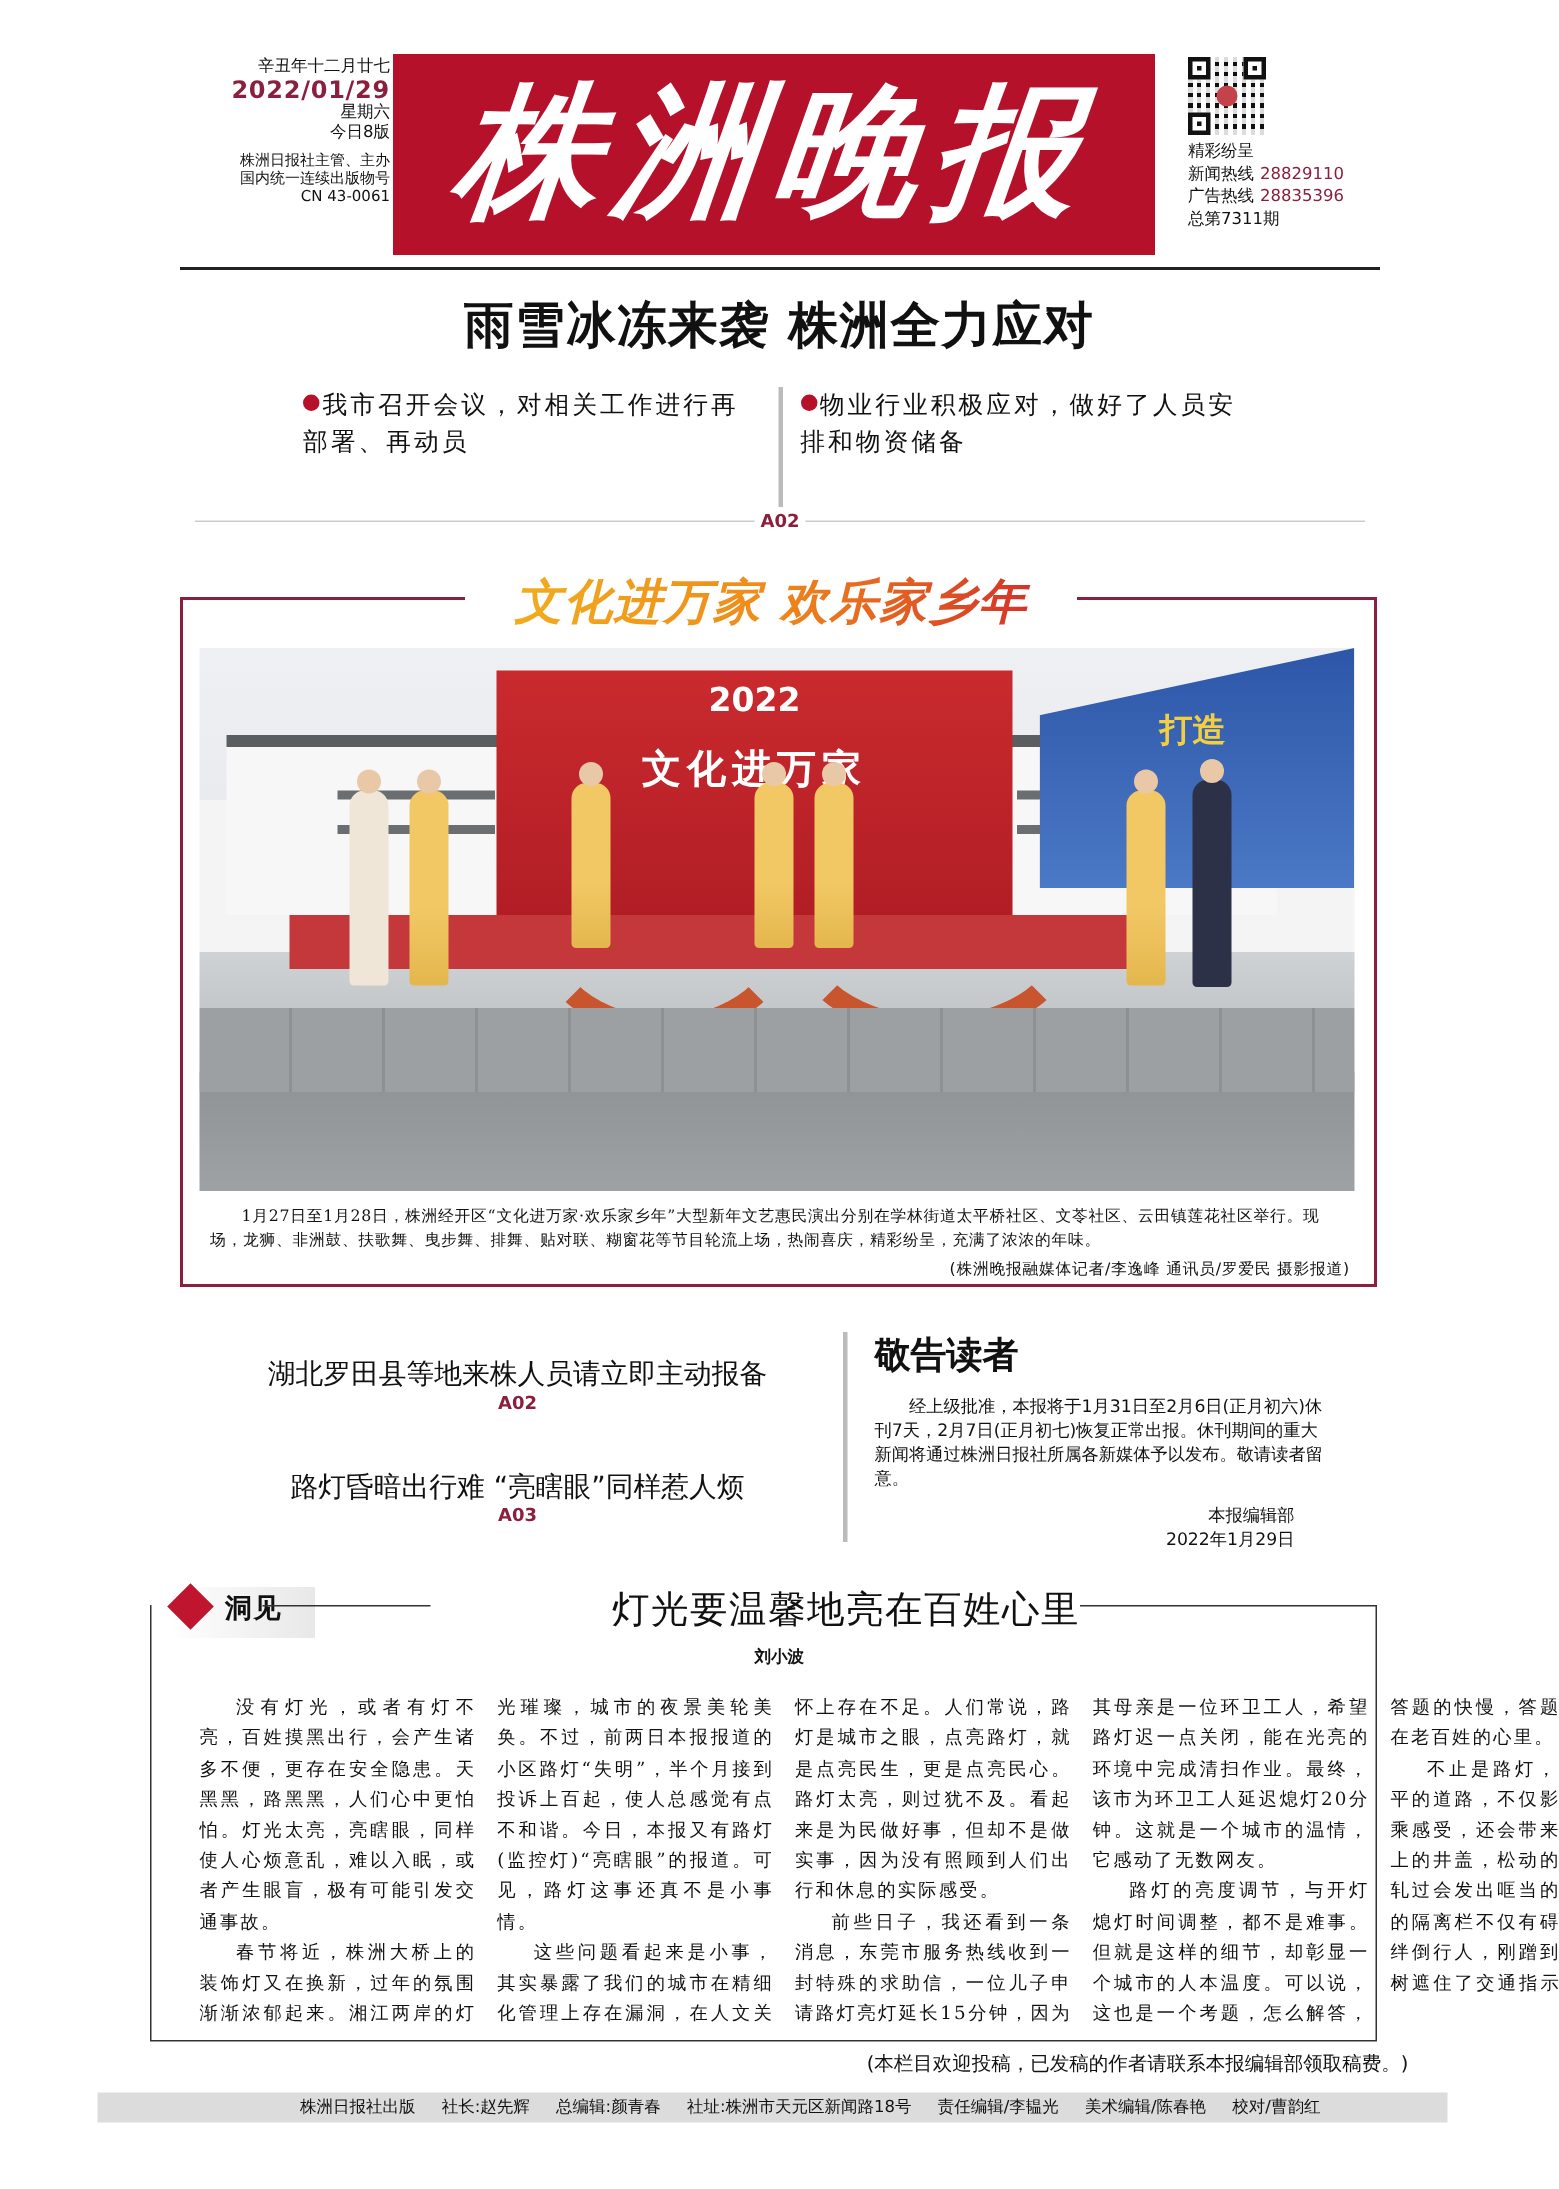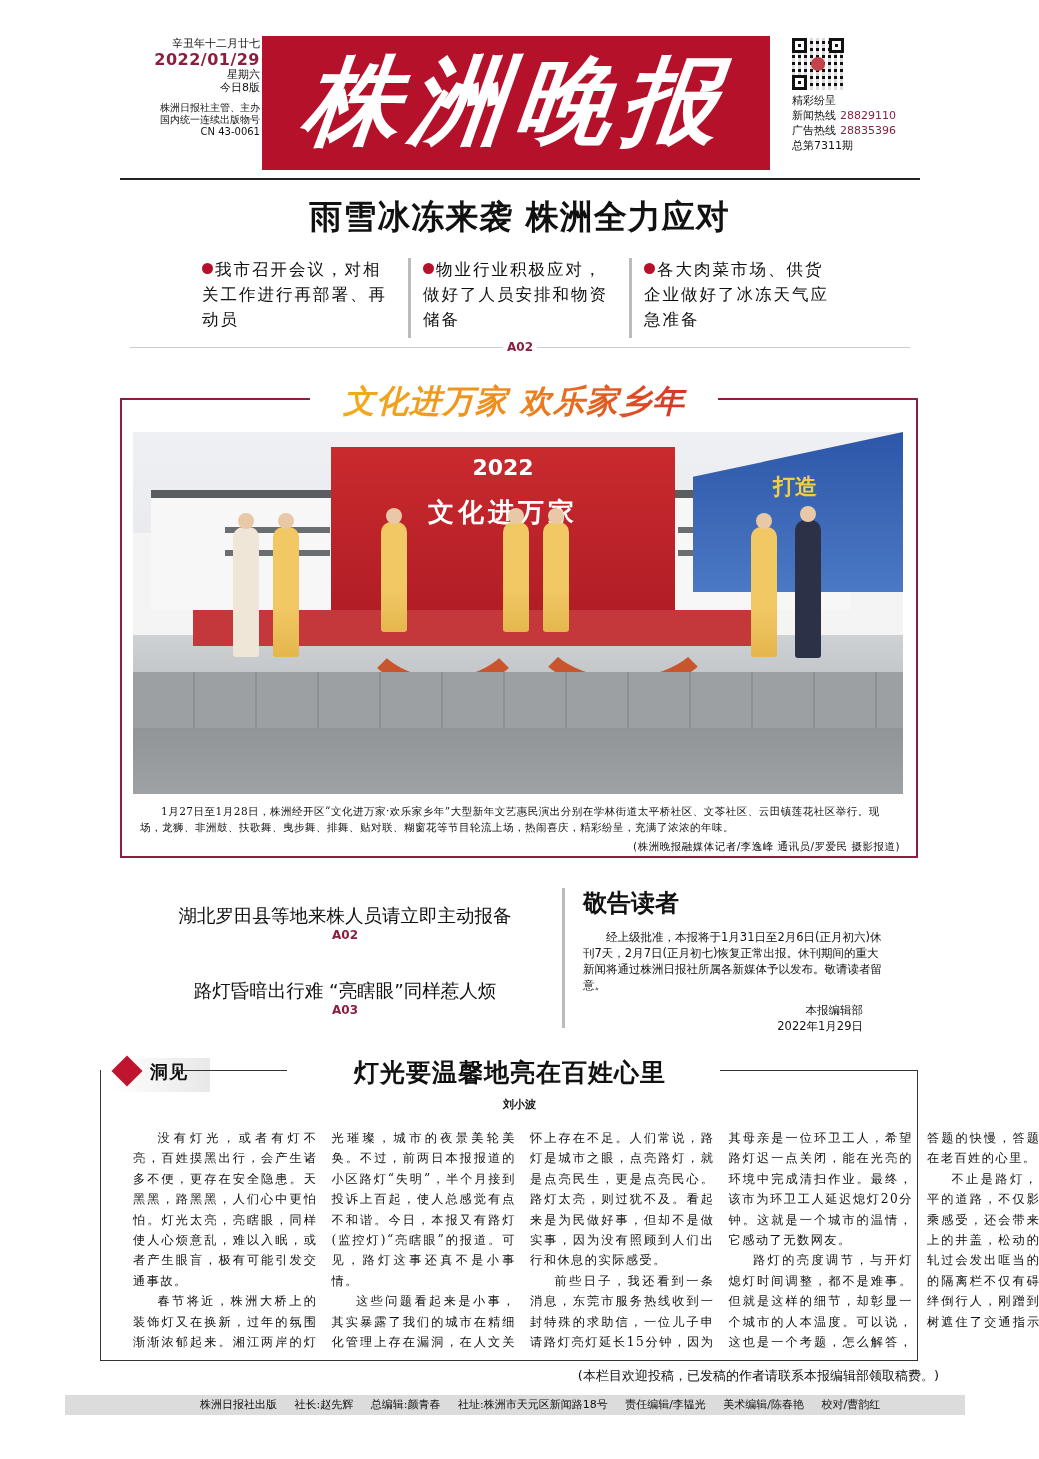--- a/index.html
+++ b/index.html
@@ -69,21 +69,21 @@
   .notice { position: absolute; left: 583px; top: 887px; width: 300px; }
   .notice h3 { font-size: 24px; font-weight: bold; }
   .notice p { font-size: 11.5px; line-height: 1.4; text-indent: 2em; margin-top: 10px; }
   .notice .sign { text-align: right; font-size: 11.5px; margin-top: 10px; line-height: 1.35; padding-right: 20px; }
   .comm-badge { position: absolute; left: 112px; top: 1058px; width: 98px; height: 34px; background: linear-gradient(90deg, #fff 0%, #e8e8e8 100%); }
   .comm-diamond { position: absolute; left: 116px; top: 1060px; width: 22px; height: 22px; background: #c0152f; transform: rotate(45deg); }
   .comm-badge-label { position: absolute; left: 150px; top: 1060px; font-family: "DejaVu Serif", serif; font-size: 18px; font-weight: bold; letter-spacing: 1px; }
   .comm-line-mid-l { position: absolute; left: 175px; top: 1070px; width: 112px; height: 1px; background: #333; }
   .comm-line-r { position: absolute; left: 720px; top: 1070px; width: 198px; height: 1px; background: #333; }
   .comm-frame { position: absolute; left: 100px; top: 1070px; width: 818px; height: 335px; border-left: 1px solid #333; border-right: 1px solid #333; }
-  .comm-title { position: absolute; left: 300px; top: 1056px; width: 420px; text-align: center; font-size: 25px; font-weight: bold; letter-spacing: 1px; }
+  .comm-title { position: absolute; left: 300px; top: 1056px; width: 420px; text-align: right; font-size: 25px; font-weight: normal; letter-spacing: 1px; }
   .comm-author { position: absolute; left: 0; width: 1039px; top: 1097px; text-align: center; font-size: 11px; font-weight: bold; }
   .comm-body { position: absolute; left: 133px; top: 1128px; width: 780px; height: 262px; column-count: 4; column-gap: 14px; column-fill: auto;
      font-family: "DejaVu Serif", serif; font-size: 12.2px; line-height: 20.4px; letter-spacing: 1.5px; text-align: justify; }
   .comm-body p { text-indent: 2em; }
   .comm-bottom-rule { position: absolute; left: 100px; top: 1403px; width: 818px; height: 1px; background: #333; }
   .comm-note { position: absolute; right: 100px; top: 1388px; font-size: 13px; }
   .footer { position: absolute; left: 65px; top: 1393px; width: 900px; height: 20px; background: #dcdcdc; }
   .footer-text { position: absolute; left: 200px; top: 1395px; font-size: 11px; white-space: nowrap; word-spacing: 0; }
   .footer-text span + span { margin-left: 14px; }
 
@@ -126,21 +126,20 @@
     <div><span>广告热线</span><span class="hot">28835396</span></div>
     <div>总第7311期</div>
   </div>
   <div class="mh-rule"></div>
 </div>
 
 <h1 class="lead-title">雨雪冰冻来袭  株洲全力应对</h1>
 <div class="bullets">
   <div class="bullet"><span class="dot"></span><span>我市召开会议，对相关工作进行再部署、再动员</span></div>
   <div class="bullet"><span class="dot"></span><span>物业行业积极应对，做好了人员安排和物资储备</span></div>
-  <div class="bullet"><span class="dot"></span><span>各大肉菜市场、供货企业做好了冰冻天气应急准备</span></div>
 </div>
 <div class="a02-ref">
   <div class="line"></div>
   <span class="lbl">A02</span>
 </div>
 
 <div class="feature"></div>
 <div class="feature-top-l"></div>
 <div class="feature-top-r"></div>
 <div class="feature-title">文化进万家  欢乐家乡年</div>

